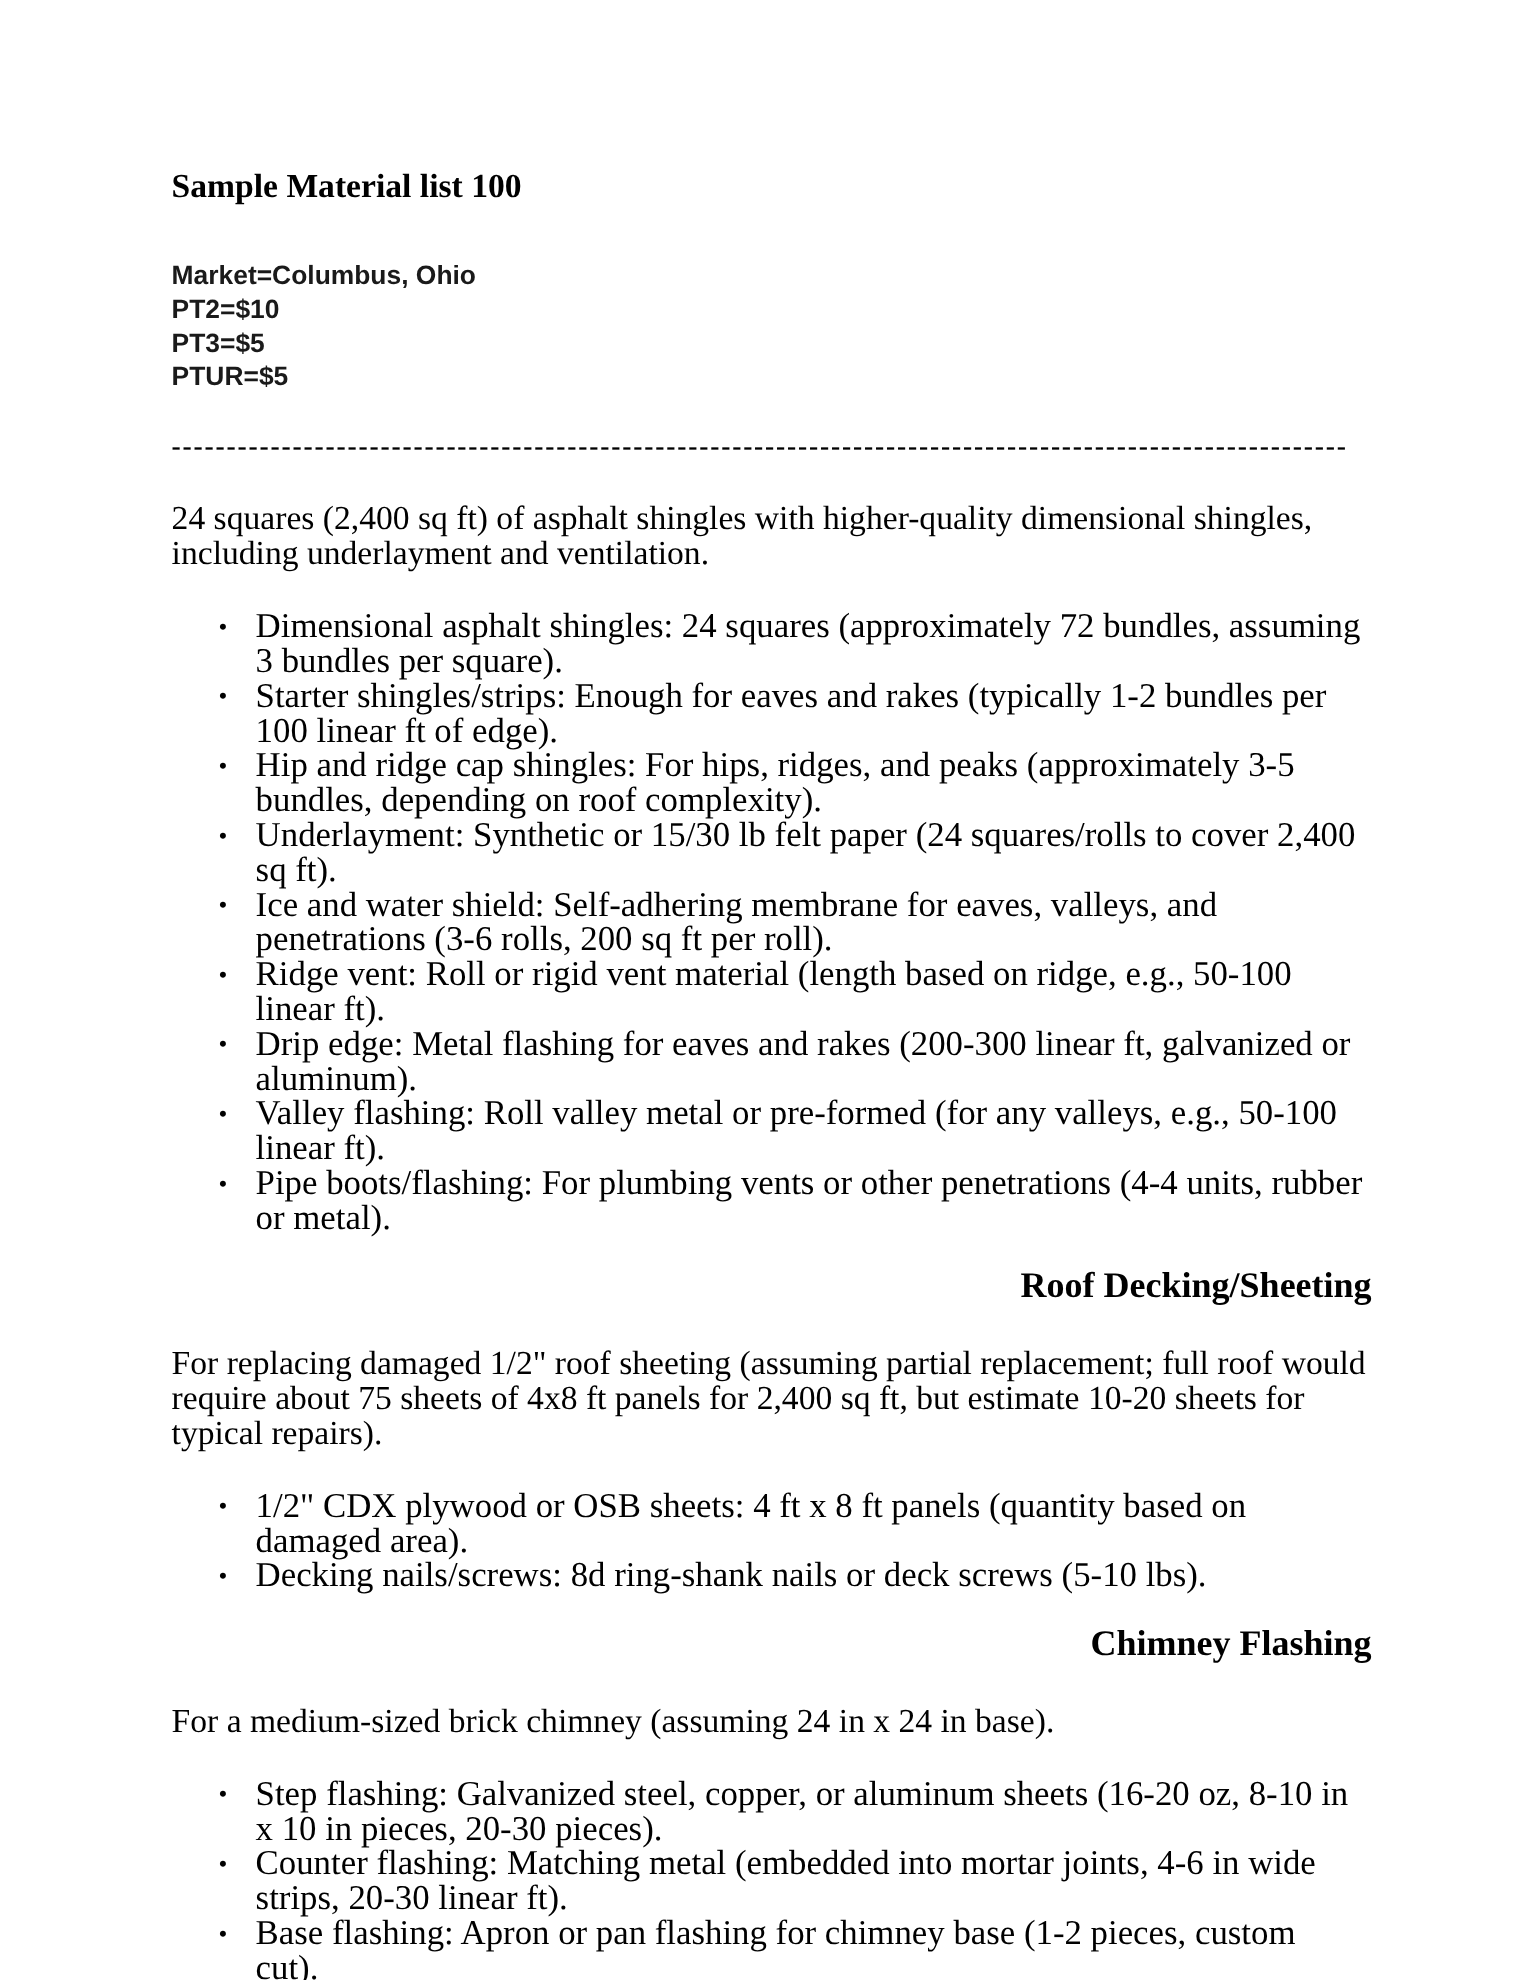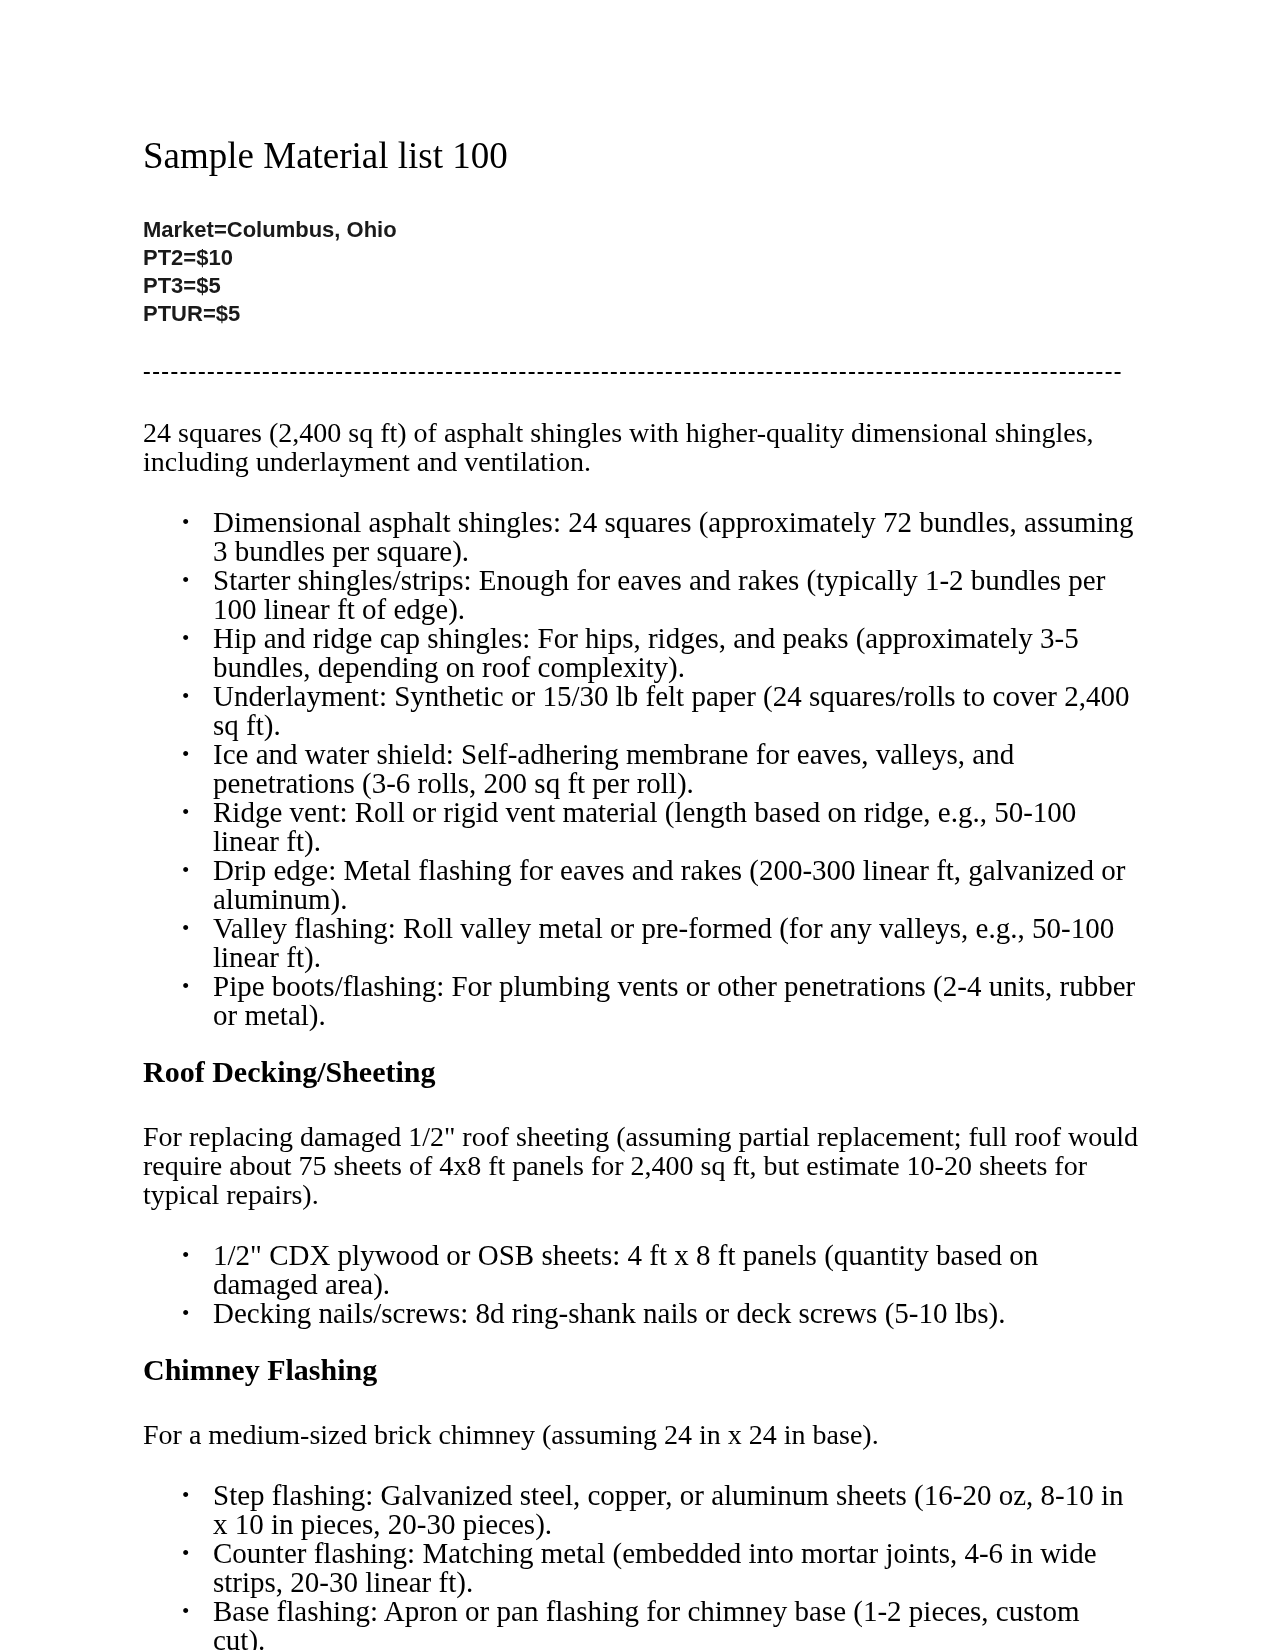--- a/index.html
+++ b/index.html
@@ -17,22 +17,22 @@
     overflow: hidden;
   }
   .content {
     position: absolute;
     left: 143px;
     top: 140px;
     width: 1000px;
   }
   .doc-title {
     font-family: "Liberation Serif", "DejaVu Serif", serif;
-    font-size: 37px;
-    font-weight: normal;
+    font-size: 28px;
+    font-weight: bold;
     line-height: 32px;
     margin: 0;
   }
   .meta-block {
     margin-top: 44px;
     font-family: "Liberation Sans", "DejaVu Sans", sans-serif;
     font-size: 22px;
     line-height: 28px;
     font-weight: 600;
     color: #1a1a1a;
@@ -72,20 +72,21 @@
     left: -31px;
     top: 0;
     font-size: 21px;
   }
   .section-heading {
     margin: 24px 0 0 0;
     font-size: 30px;
     font-weight: bold;
     line-height: 36px;
     font-family: "Liberation Serif", "DejaVu Serif", serif;
+    text-align: right;
   }
 </style>
 </head>
 <body>
 
 <div class="page">
   <div class="content">
 
     <h1 class="doc-title">Sample Material list 100</h1>
 
@@ -101,21 +102,21 @@
     <p class="intro">24 squares (2,400 sq ft) of asphalt shingles with higher-quality dimensional shingles, including underlayment and ventilation.</p>
     <ul class="bullets">
       <li>Dimensional asphalt shingles: 24 squares (approximately 72 bundles, assuming 3 bundles per square).</li>
       <li>Starter shingles/strips: Enough for eaves and rakes (typically 1-2 bundles per 100 linear ft of edge).</li>
       <li>Hip and ridge cap shingles: For hips, ridges, and peaks (approximately 3-5 bundles, depending on roof complexity).</li>
       <li>Underlayment: Synthetic or 15/30 lb felt paper (24 squares/rolls to cover 2,400 sq ft).</li>
       <li>Ice and water shield: Self-adhering membrane for eaves, valleys, and penetrations (3-6 rolls, 200 sq ft per roll).</li>
       <li>Ridge vent: Roll or rigid vent material (length based on ridge, e.g., 50-100 linear ft).</li>
       <li>Drip edge: Metal flashing for eaves and rakes (200-300 linear ft, galvanized or aluminum).</li>
       <li>Valley flashing: Roll valley metal or pre-formed (for any valleys, e.g., 50-100 linear ft).</li>
-      <li>Pipe boots/flashing: For plumbing vents or other penetrations (2-4 units, rubber or metal).</li>
+      <li>Pipe boots/flashing: For plumbing vents or other penetrations (4-4 units, rubber or metal).</li>
     </ul>
 
     <h2 class="section-heading">Roof Decking/Sheeting</h2>
     <p class="intro">For replacing damaged 1/2" roof sheeting (assuming partial replacement; full roof would require about 75 sheets of 4x8 ft panels for 2,400 sq ft, but estimate 10-20 sheets for typical repairs).</p>
     <ul class="bullets">
       <li>1/2" CDX plywood or OSB sheets: 4 ft x 8 ft panels (quantity based on damaged area).</li>
       <li>Decking nails/screws: 8d ring-shank nails or deck screws (5-10 lbs).</li>
     </ul>
 
     <h2 class="section-heading">Chimney Flashing</h2>

